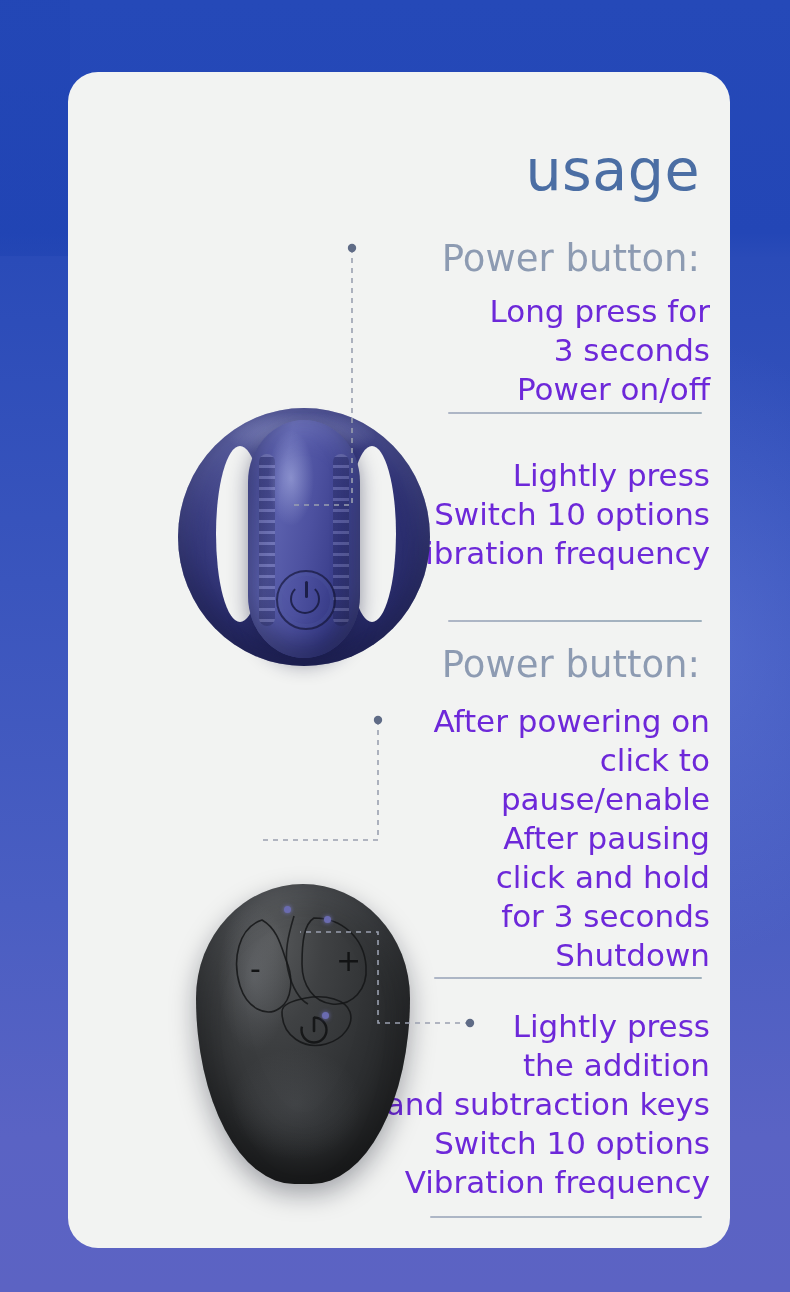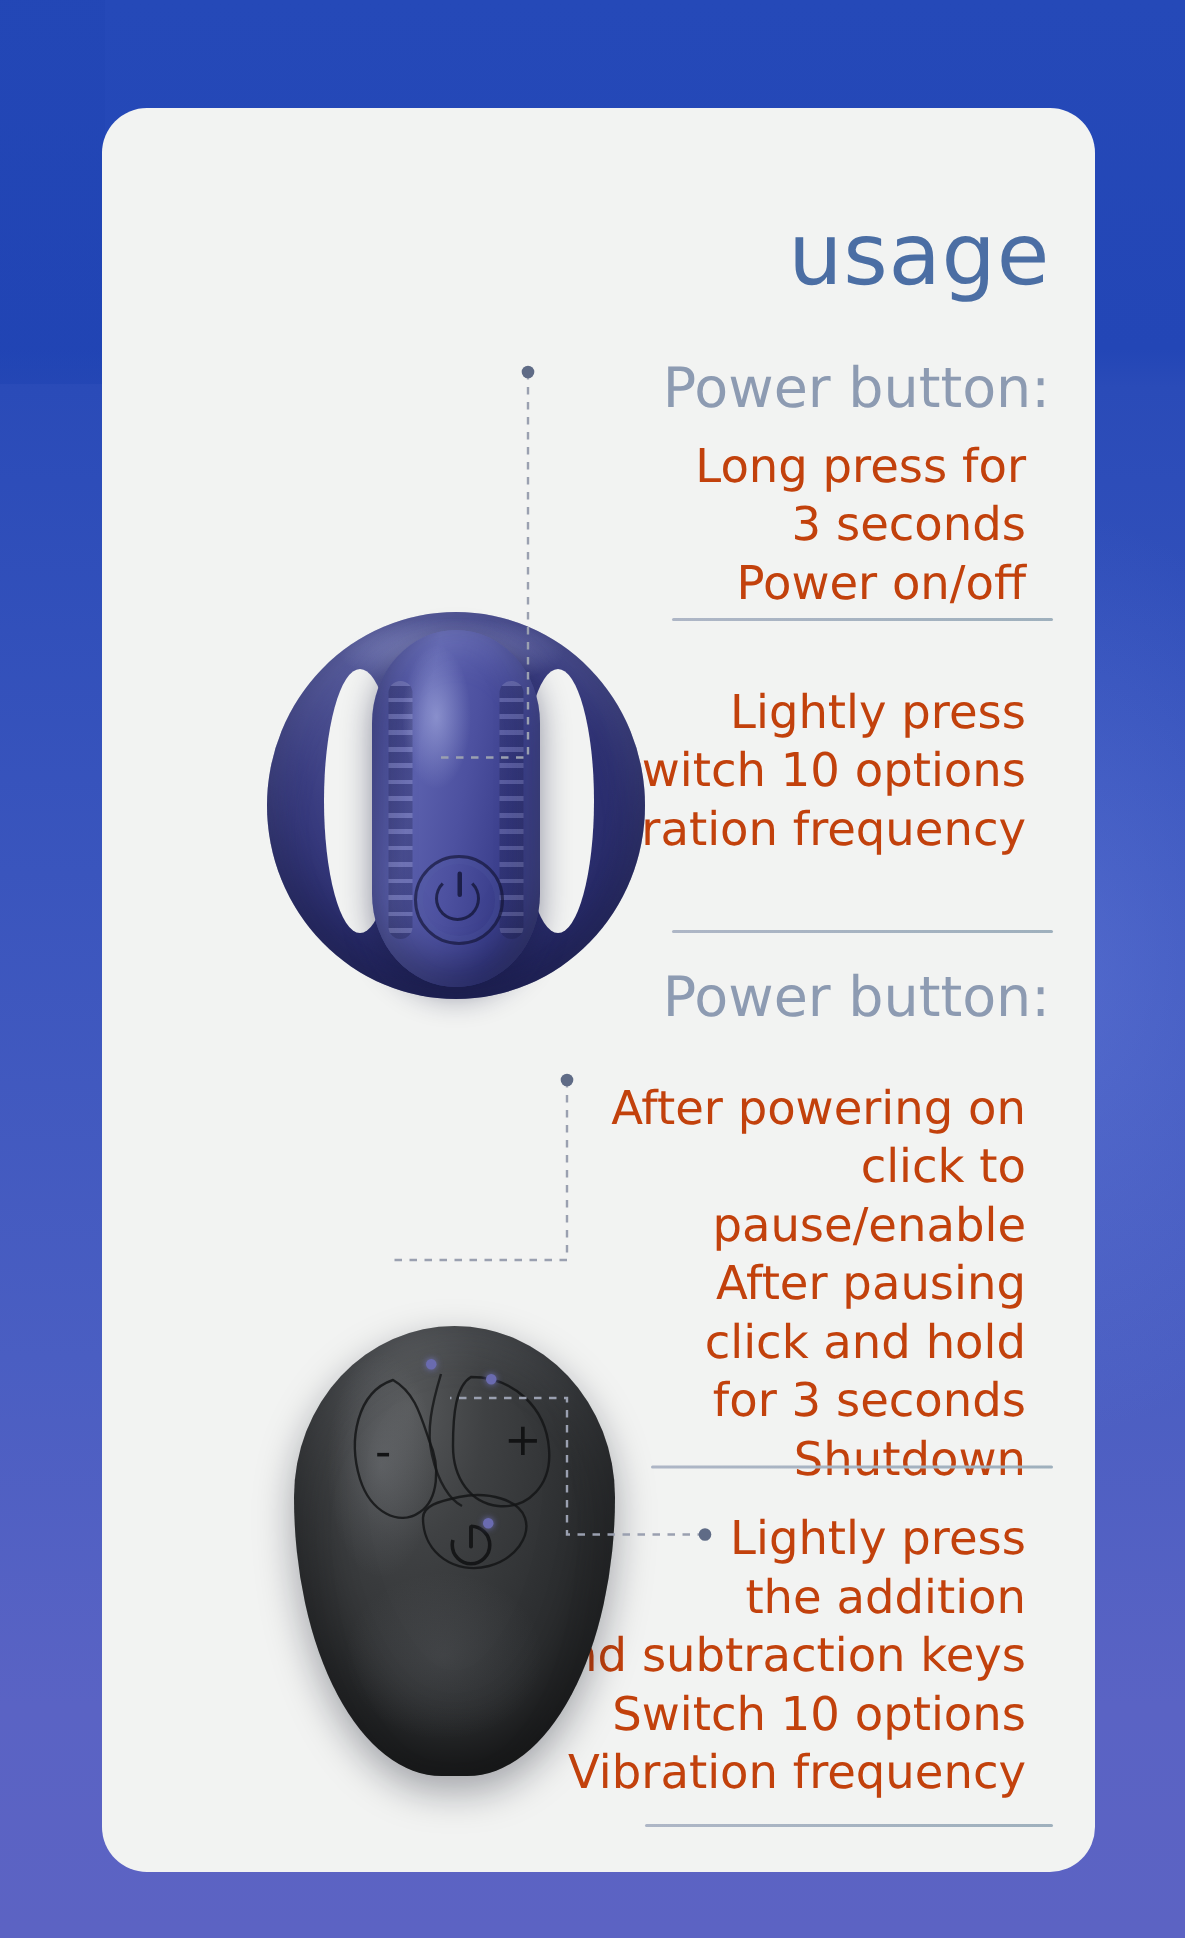--- a/index.html
+++ b/index.html
@@ -85,31 +85,31 @@
     font-weight: 400;
     white-space: nowrap;
     text-align: left;
   }
   .heading-1 { top: 168px; }
   .heading-2 { top: 574px; color: #8d9bb2; }
 
   
   .body-block {
     position: absolute;
-    right: 46px;
+    right: 20px;
     text-align: right;
     font-size: 31px;
     line-height: 39px;
-    color: #c2410c;
+    color: #6d28d9;
     font-weight: 400;
     white-space: pre-line;
   }
   .blk-1 { top: 220px; }
   .blk-2 { top: 384px; }
-  .blk-3 { top: 630px; margin-top: 18px; }
+  .blk-3 { top: 630px; }
   .blk-4 { top: 935px; }
 
   
   .rule {
     position: absolute;
     right: 28px;
     height: 2px;
     background: linear-gradient(90deg,#aeb6c6,#9fb0bd);
     border-radius: 2px;
   }

